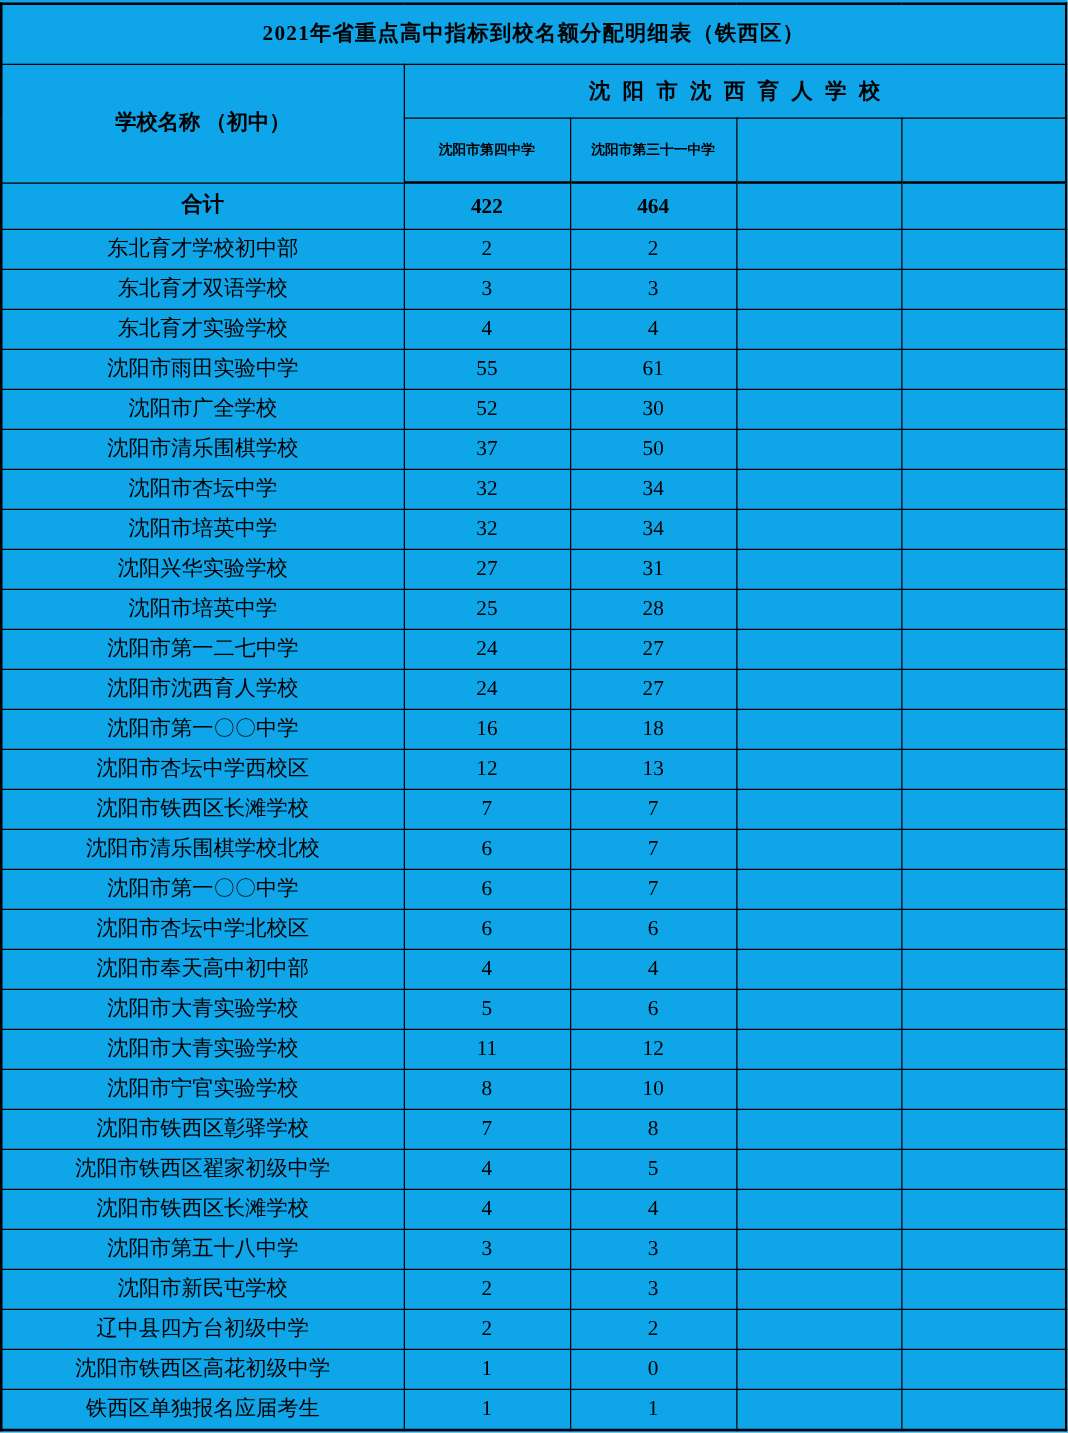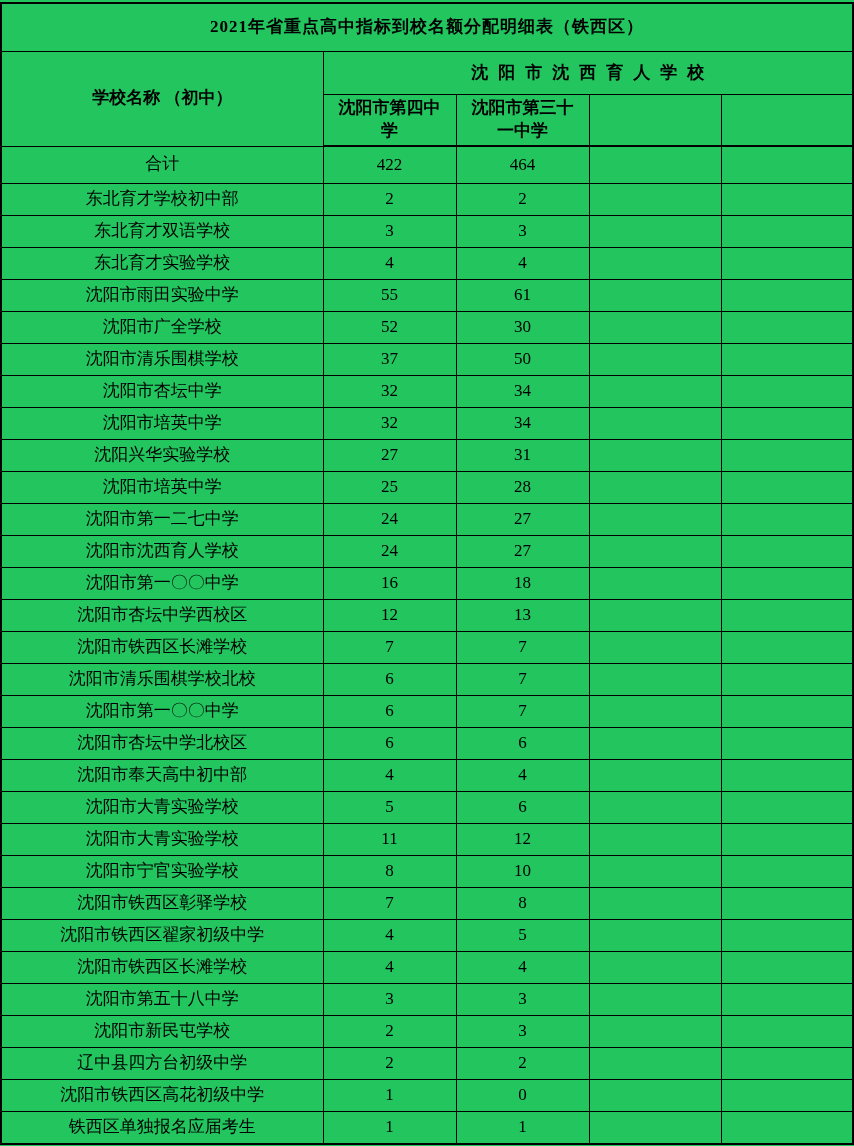--- a/index.html
+++ b/index.html
@@ -8,21 +8,21 @@
     background: #ffffff;
   }
   body {
     width: 854px;
     height: 1146px;
     overflow: hidden;
   }
   .page {
     width: 854px;
     height: 1146px;
-    background: #22c55e;
+    background: #0ea5e9;
     box-sizing: border-box;
     padding-top: 2px;
   }
   table.alloc {
     border-collapse: collapse;
     table-layout: fixed;
     width: 852px;
     margin: 0 auto;
     font-family: "Liberation Serif", "DejaVu Serif", serif;
     color: #000000;
@@ -51,27 +51,27 @@
   td.group-hdr {
     height: 42px;
     font-weight: bold;
     font-size: 17px;
     letter-spacing: 10px;
     text-indent: 10px;
   }
   tr.hdr-row2 td {
     height: 50px;
     font-weight: bold;
-    font-size: 17px;
+    font-size: 11px;
     border-bottom: 2px solid #000000;
     padding: 0 12px;
   }
   tr.total-row td {
     height: 36px;
-    font-weight: normal;
+    font-weight: bold;
   }
   tr.data-row td {
     height: 31px;
     font-weight: normal;
   }
 </style>
 </head>
 <body>
 
 <div class="page">

